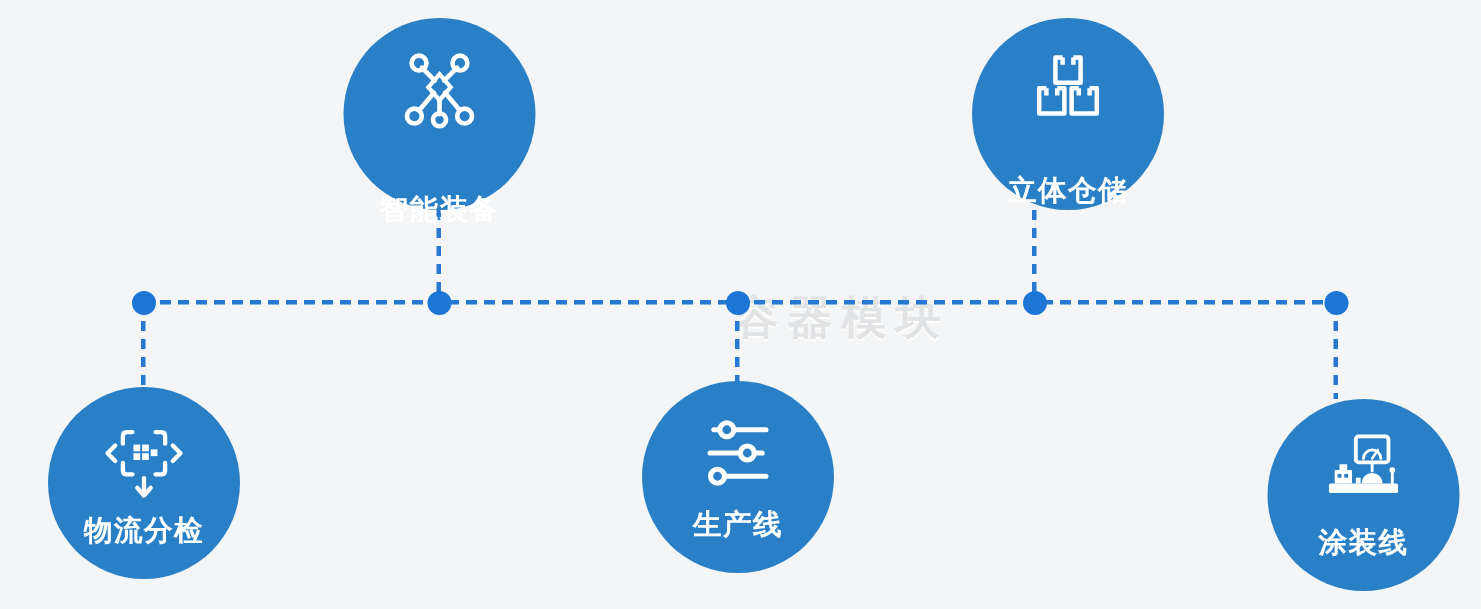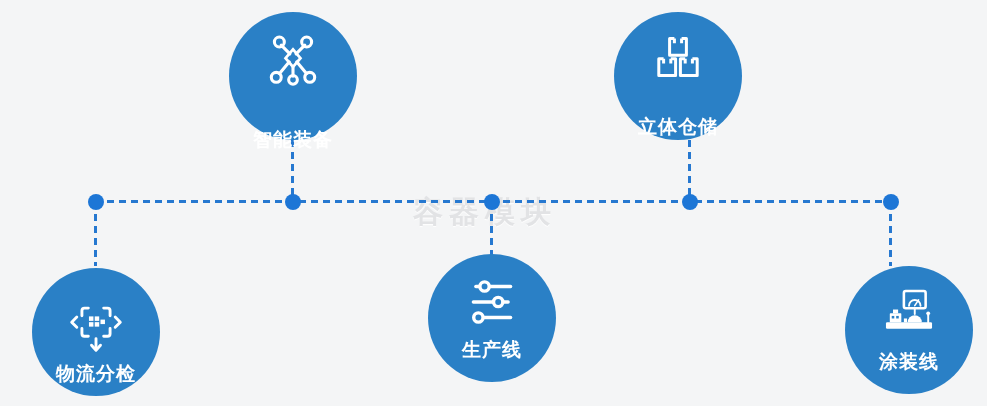--- a/index.html
+++ b/index.html
@@ -16,21 +16,21 @@
   .canvas{
     position:relative;
     width:987px;height:406px;
     background:var(--canvas-bg);
     overflow:hidden;
   }
   
   .watermark{
     position:absolute;
     left:413px;top:192px;width:220px;
-    text-align:left;
+    text-align:right;
     font-size:30px;font-weight:bold;
     letter-spacing:6px;
     color:var(--watermark-color);
     text-shadow:0 1px 1px #ffffff;
     z-index:1;
     user-select:none;
   }
   
   .h-connector{
     position:absolute;height:3px;z-index:2;
@@ -99,32 +99,32 @@
         <circle cx="72" cy="21" r="8"></circle>
         <circle cx="23" cy="78" r="8"></circle>
         <circle cx="50" cy="82" r="7"></circle>
         <circle cx="77" cy="78" r="8"></circle>
         <path d="M50 33 L62 47 L50 61 L38 47 Z" stroke-width="4.5"></path>
       </svg>
     </div>
     <div class="label">智能装备</div>
   </div>
 
-  <div class="node" style="left:614px;top:12px;gap:20px;">
+  <div class="node" style="left:648px;top:12px;gap:20px;">
     <div class="icon">
       <svg width="60" height="60" viewBox="0 0 100 100" fill="none" stroke-width="5" stroke-linejoin="round">
         <path d="M44 14 L36 14 L36 42 L64 42 L64 14 L56 14 M44 14 L44 22 M56 14 L56 22"></path>
         <path d="M26 48 L18 48 L18 76 L46 76 L46 48 L38 48 M26 48 L26 56 M38 48 L38 56"></path>
         <path d="M62 48 L54 48 L54 76 L82 76 L82 48 L74 48 M62 48 L62 56 M74 48 L74 56"></path>
       </svg>
     </div>
     <div class="label">立体仓储</div>
   </div>
 
-  <div class="node" style="left:32px;top:268px;justify-content:center;">
+  <div class="node" style="left:32px;top:258px;">
     <div class="icon">
       <svg width="64" height="64" viewBox="0 0 100 100" fill="none" stroke-width="4.5" stroke-linecap="round" stroke-linejoin="round">
         <path d="M38 22 L32 22 Q28 22 28 26 L28 34"></path>
         <path d="M62 22 L68 22 Q72 22 72 26 L72 34"></path>
         <path d="M28 54 L28 62 Q28 66 32 66 L38 66"></path>
         <path d="M72 54 L72 62 Q72 66 68 66 L62 66"></path>
         <rect class="fillw" x="39" y="35" width="7" height="7"></rect>
         <rect class="fillw" x="48" y="35" width="7" height="7"></rect>
         <rect class="fillw" x="39" y="44" width="7" height="7"></rect>
         <rect class="fillw" x="48" y="44" width="7" height="7"></rect>

